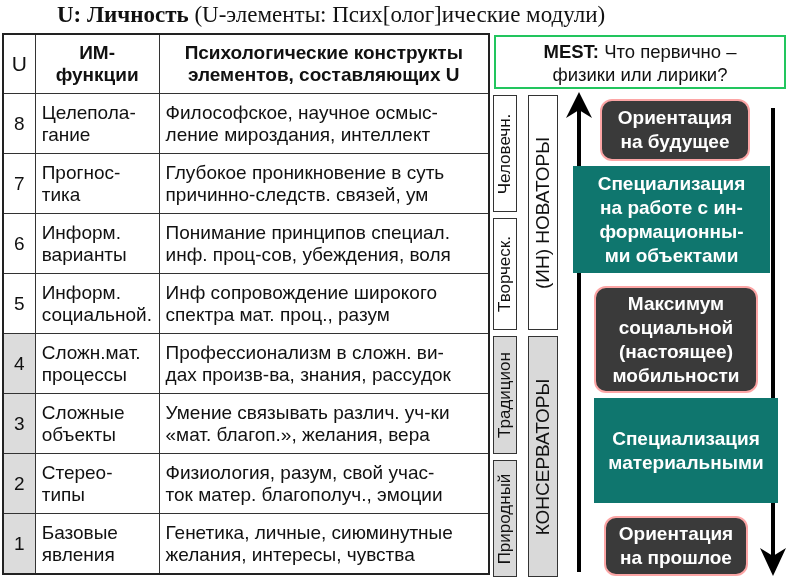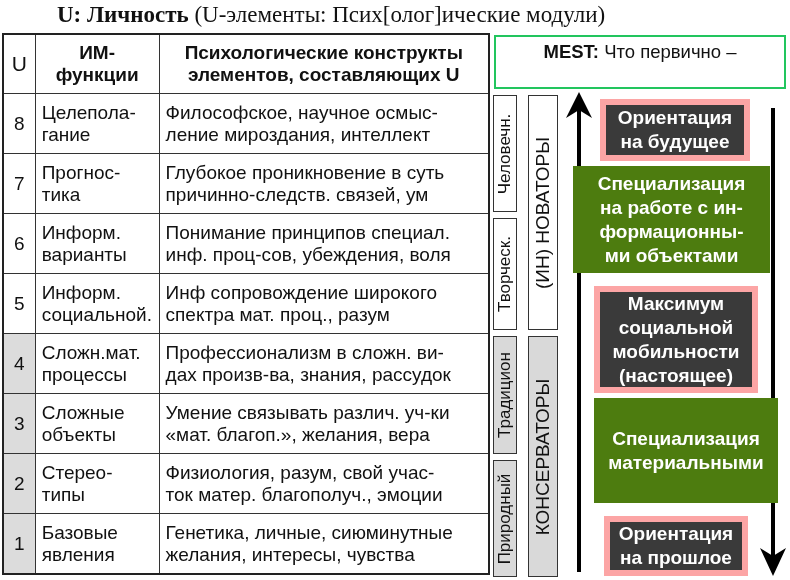--- a/index.html
+++ b/index.html
@@ -28,22 +28,22 @@
 
   .vlab { position:absolute; box-sizing:border-box; border:1.5px solid #333;
           display:flex; align-items:center; justify-content:center; }
   .vlab span { transform:rotate(-90deg); white-space:nowrap; font-size:17px; }
   .vlab.big span { font-size:19px; }
   .vlab.grey { background:#d9d9d9; }
 
   .box { position:absolute; color:#fff; text-align:center; font-weight:bold;
          font-size:19px; line-height:24px; display:flex; flex-direction:column;
          justify-content:center; box-sizing:border-box; }
-  .box.dark { background:#3a3a3a; border:6px solid #fca5a5; border-radius:0; }
-  .box.black { background:#4d7c0f; }
+  .box.dark { background:#3a3a3a; border:2px solid #fca5a5; border-radius:12px; }
+  .box.black { background:#0f766e; }
 
   .arrow-line { position:absolute; background:#000; }
 </style>
 </head>
 <body>
 
 <div class="title"><b>U: Личность</b><span> (U-элементы: Псих[олог]ические модули)</span></div>
 
 <table class="main">
   <colgroup>
@@ -95,20 +95,21 @@
   <tr class="row shade">
     <td class="num">1</td>
     <td><span>Базовые</span><br><span>явления</span></td>
     <td><span>Генетика, личные, сиюминутные</span><br><span>желания, интересы, чувства</span></td>
   </tr>
 </tbody>
   </table>
 
 <div class="mest">
   <b>MEST:</b><span> Что первично –</span><br>
+  <span>физики или лирики?</span>
 </div>
 
 <div class="vlab" style="left:493px; top:95px; width:24px; height:117px;">
     <span>Человечн.</span>
   </div>
 <div class="vlab" style="left:493px; top:218px; width:24px; height:112px;">
     <span>Творческ.</span>
   </div>
 <div class="vlab grey" style="left:493px; top:336px; width:24px; height:118px;">
     <span>Традицион</span>
@@ -140,22 +141,22 @@
 </div>
 <div class="box black" style="left:573px; top:166px; width:197px; height:107px;">
   <div>Специализация</div>
     <div>на работе с ин-</div>
     <div>формационны-</div>
     <div>ми объектами</div>
 </div>
 <div class="box dark" style="left:594px; top:286px; width:164px; height:107px;">
   <div>Максимум</div>
     <div>социальной</div>
+    <div>(настоящее)</div>
     <div>мобильности</div>
-    <div>(настоящее)</div>
 </div>
 <div class="box black" style="left:594px; top:398px; width:184px; height:105px;">
   <div>Специализация</div>
     <div>материальными</div>
 </div>
 <div class="box dark" style="left:604px; top:516px; width:144px; height:60px;">
   <div>Ориентация</div>
     <div>на прошлое</div>
 </div>
 

